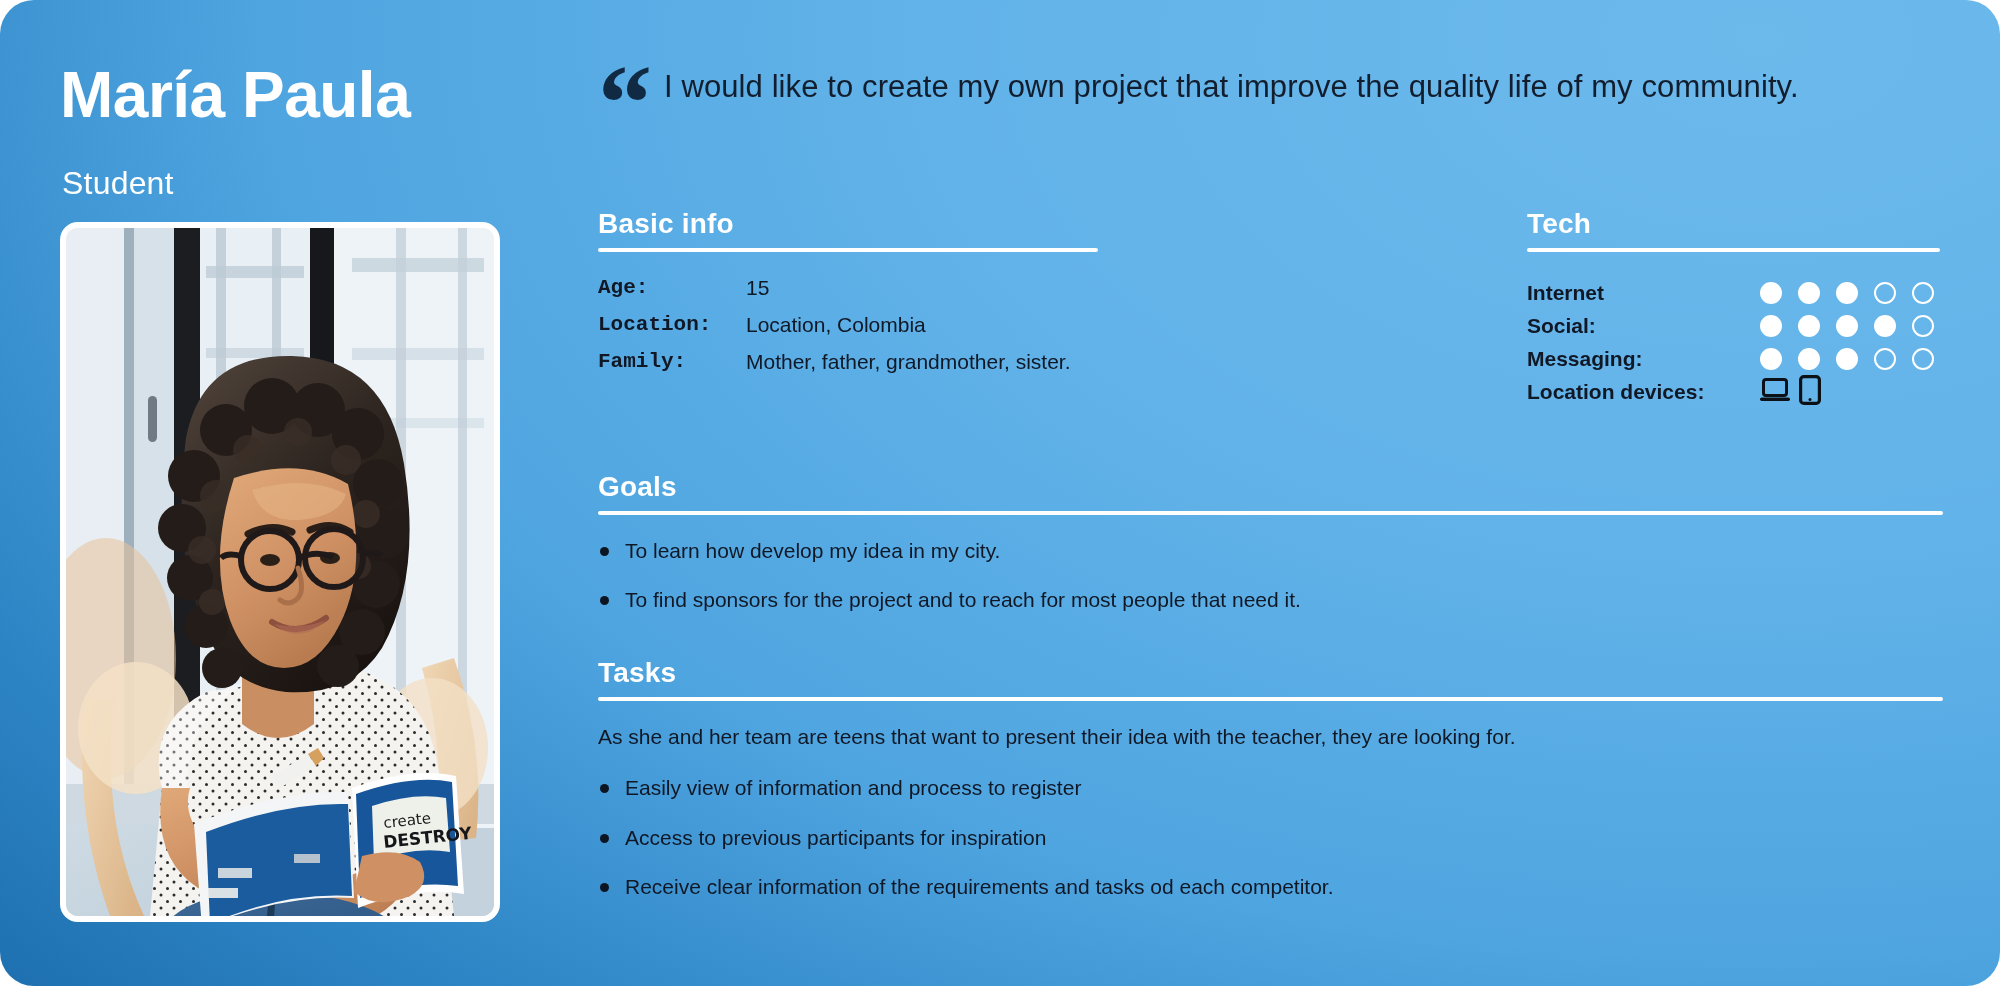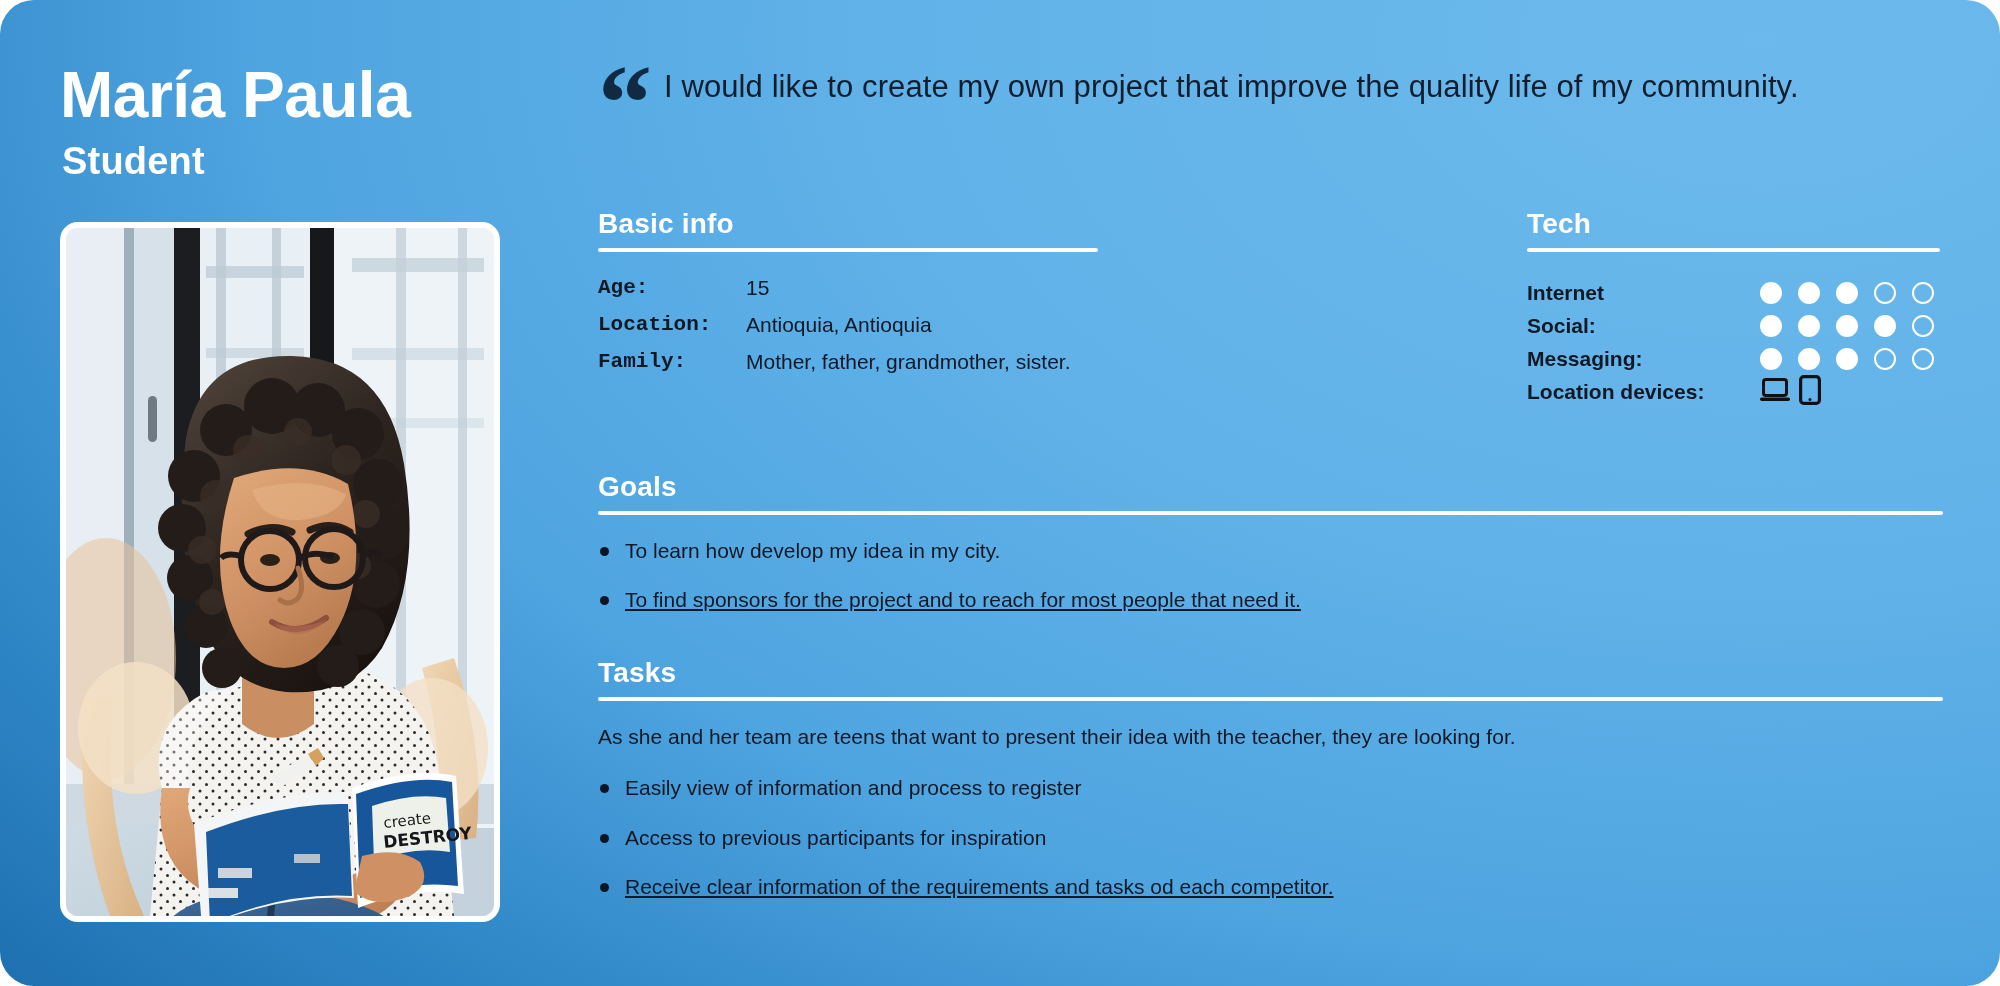--- a/index.html
+++ b/index.html
@@ -45,23 +45,23 @@
     font-weight: 700;
     color: #ffffff;
     letter-spacing: -0.5px;
     line-height: 1.05;
     white-space: nowrap;
   }
 
   .persona-role {
     position: absolute;
     left: 2px;
-    top: 140px;
-    font-size: 38px;
-    font-weight: 700;
+    top: 165px;
+    font-size: 32px;
+    font-weight: 400;
     color: #ffffff;
     letter-spacing: 0.2px;
   }
 
   
   .photo-frame {
     position: absolute;
     left: 0px;
     top: 222px;
     width: 440px;
@@ -217,21 +217,21 @@
     list-style: none;
   }
   .bullet-list li {
     position: relative;
     padding-left: 27px;
     font-size: 21px;
     line-height: 1.3;
     color: #101826;
     margin-bottom: 22px;
   }
-  .bullet-list li:last-child { margin-bottom: 0; text-decoration: underline; }
+  .bullet-list li:last-child { margin-bottom: 0; }
   .bullet-list li::before {
     content: "";
     position: absolute;
     left: 2px;
     top: 10px;
     width: 9px;
     height: 9px;
     border-radius: 50%;
     background: #0c1522;
   }
@@ -423,21 +423,21 @@
       <h2 class="section-heading">Basic info</h2>
       <div class="divider"></div>
       <table class="info-table">
         <tbody>
           <tr>
             <td class="info-label">Age:</td>
             <td class="info-value">15</td>
           </tr>
           <tr>
             <td class="info-label">Location:</td>
-            <td class="info-value">Antioquia, Antioquia</td>
+            <td class="info-value">Location, Colombia</td>
           </tr>
           <tr>
             <td class="info-label">Family:</td>
             <td class="info-value">Mother, father, grandmother, sister.</td>
           </tr>
         </tbody>
       </table>
     </div>
 
     <div class="tech">

